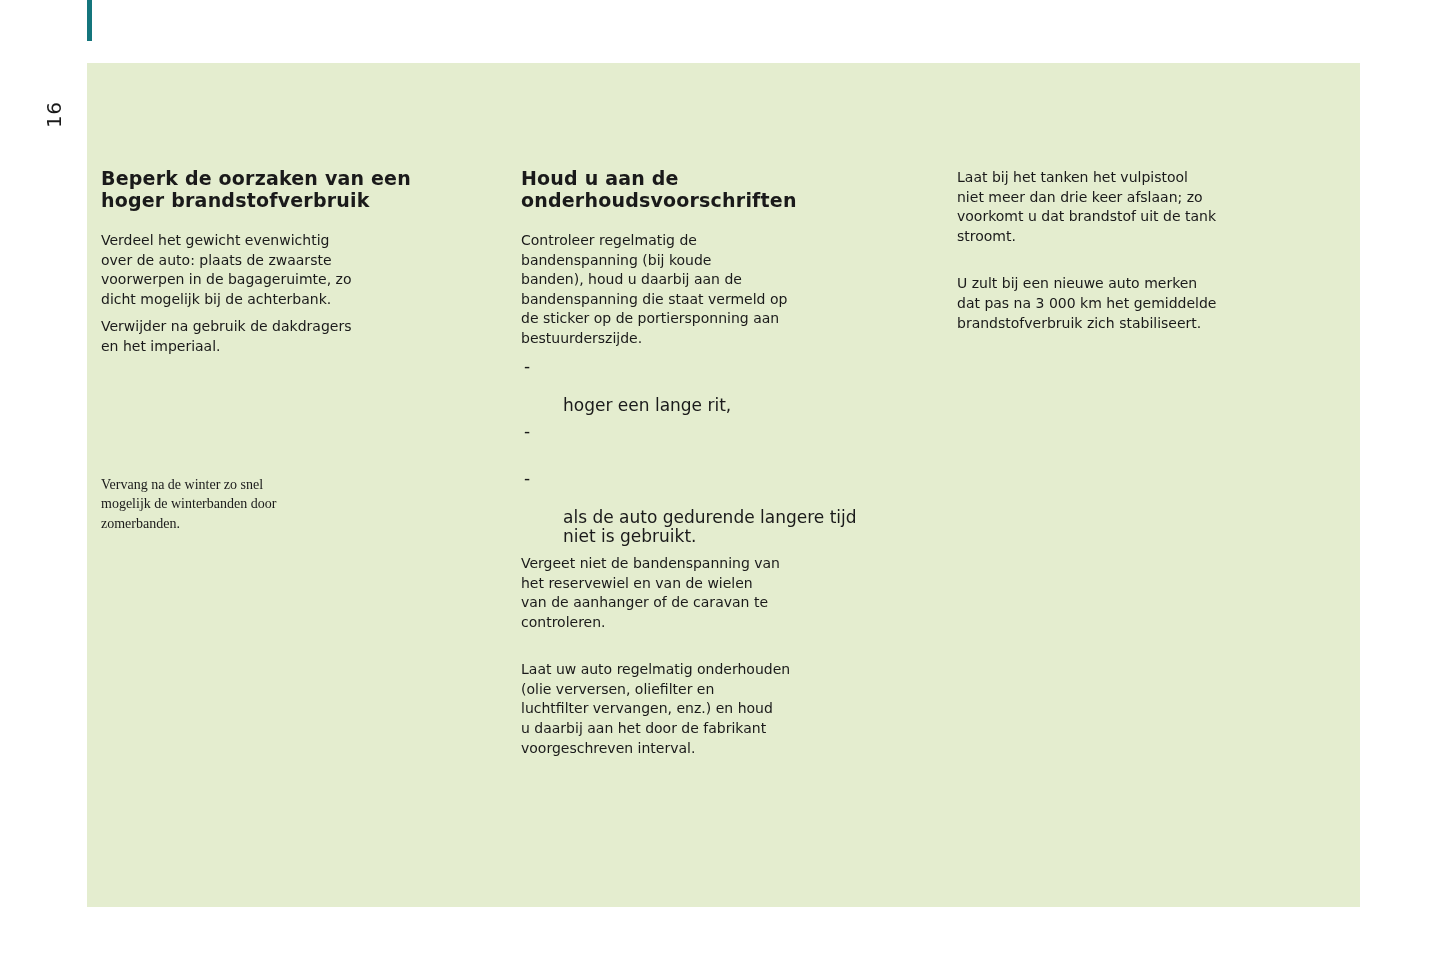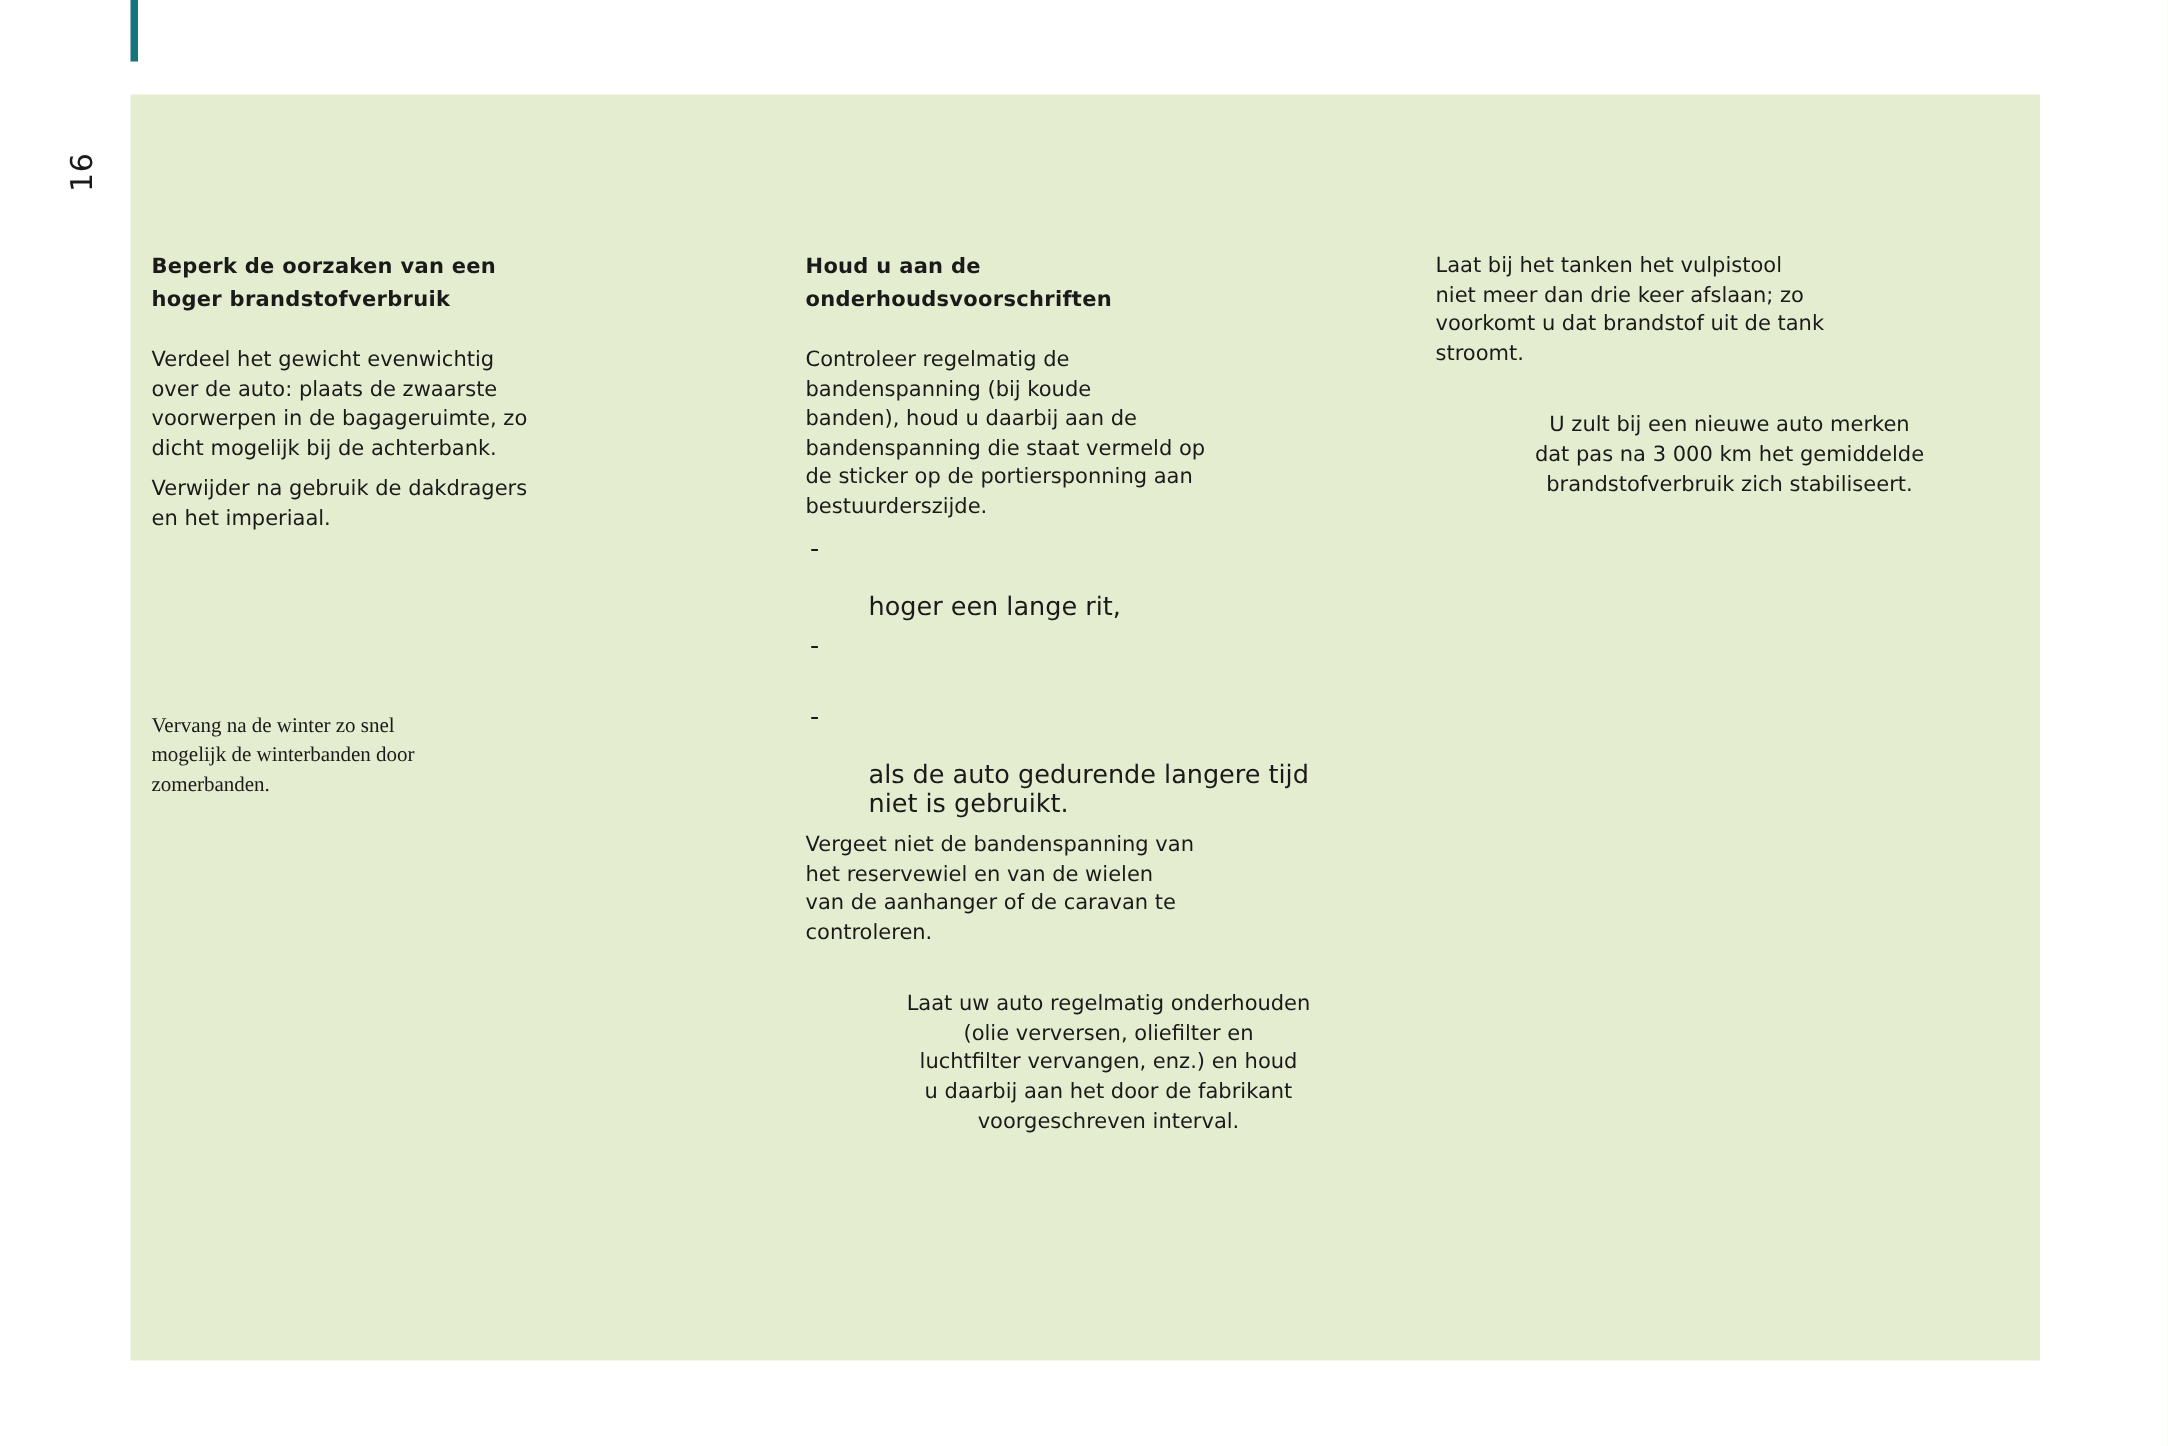--- a/index.html
+++ b/index.html
@@ -52,39 +52,39 @@
     width: 1273px;
     height: 844px;
     background: #e4edcf;
   }
   .column {
     position: absolute;
     top: 105px;
     color: #1a1a1a;
   }
   #col-1 { left: 14px;  width: 398px; }
-  #col-2 { left: 450px; width: 404px; }
+  #col-2 { left: 434px; width: 404px; }
   #col-3 { left: 870px; width: 392px; }
 
   .heading {
-    font-size: 14px;
+    font-size: 19px;
     font-weight: bold;
     line-height: 21.5px;
     letter-spacing: 0.2px;
     margin: 0 0 20px 0;
     white-space: pre-line;
   }
   .para {
     font-size: 14px;
     font-weight: 400;
     line-height: 19.6px;
     margin: 0 0 8px 0;
     white-space: pre-line;
   }
-  .para.gap-before { margin-top: 28px; text-align: center; }
+  .para.gap-before { margin-top: 28px; }
   .para.big-gap-before { margin-top: 118px; font-family: Liberation Serif, serif; }
   .para.col3-first { margin-top: 0; }
 
   
   .dash-list {
     list-style: none;
     margin: 4px 0 6px 0;
     padding: 0;
   }
   .dash-list li {

